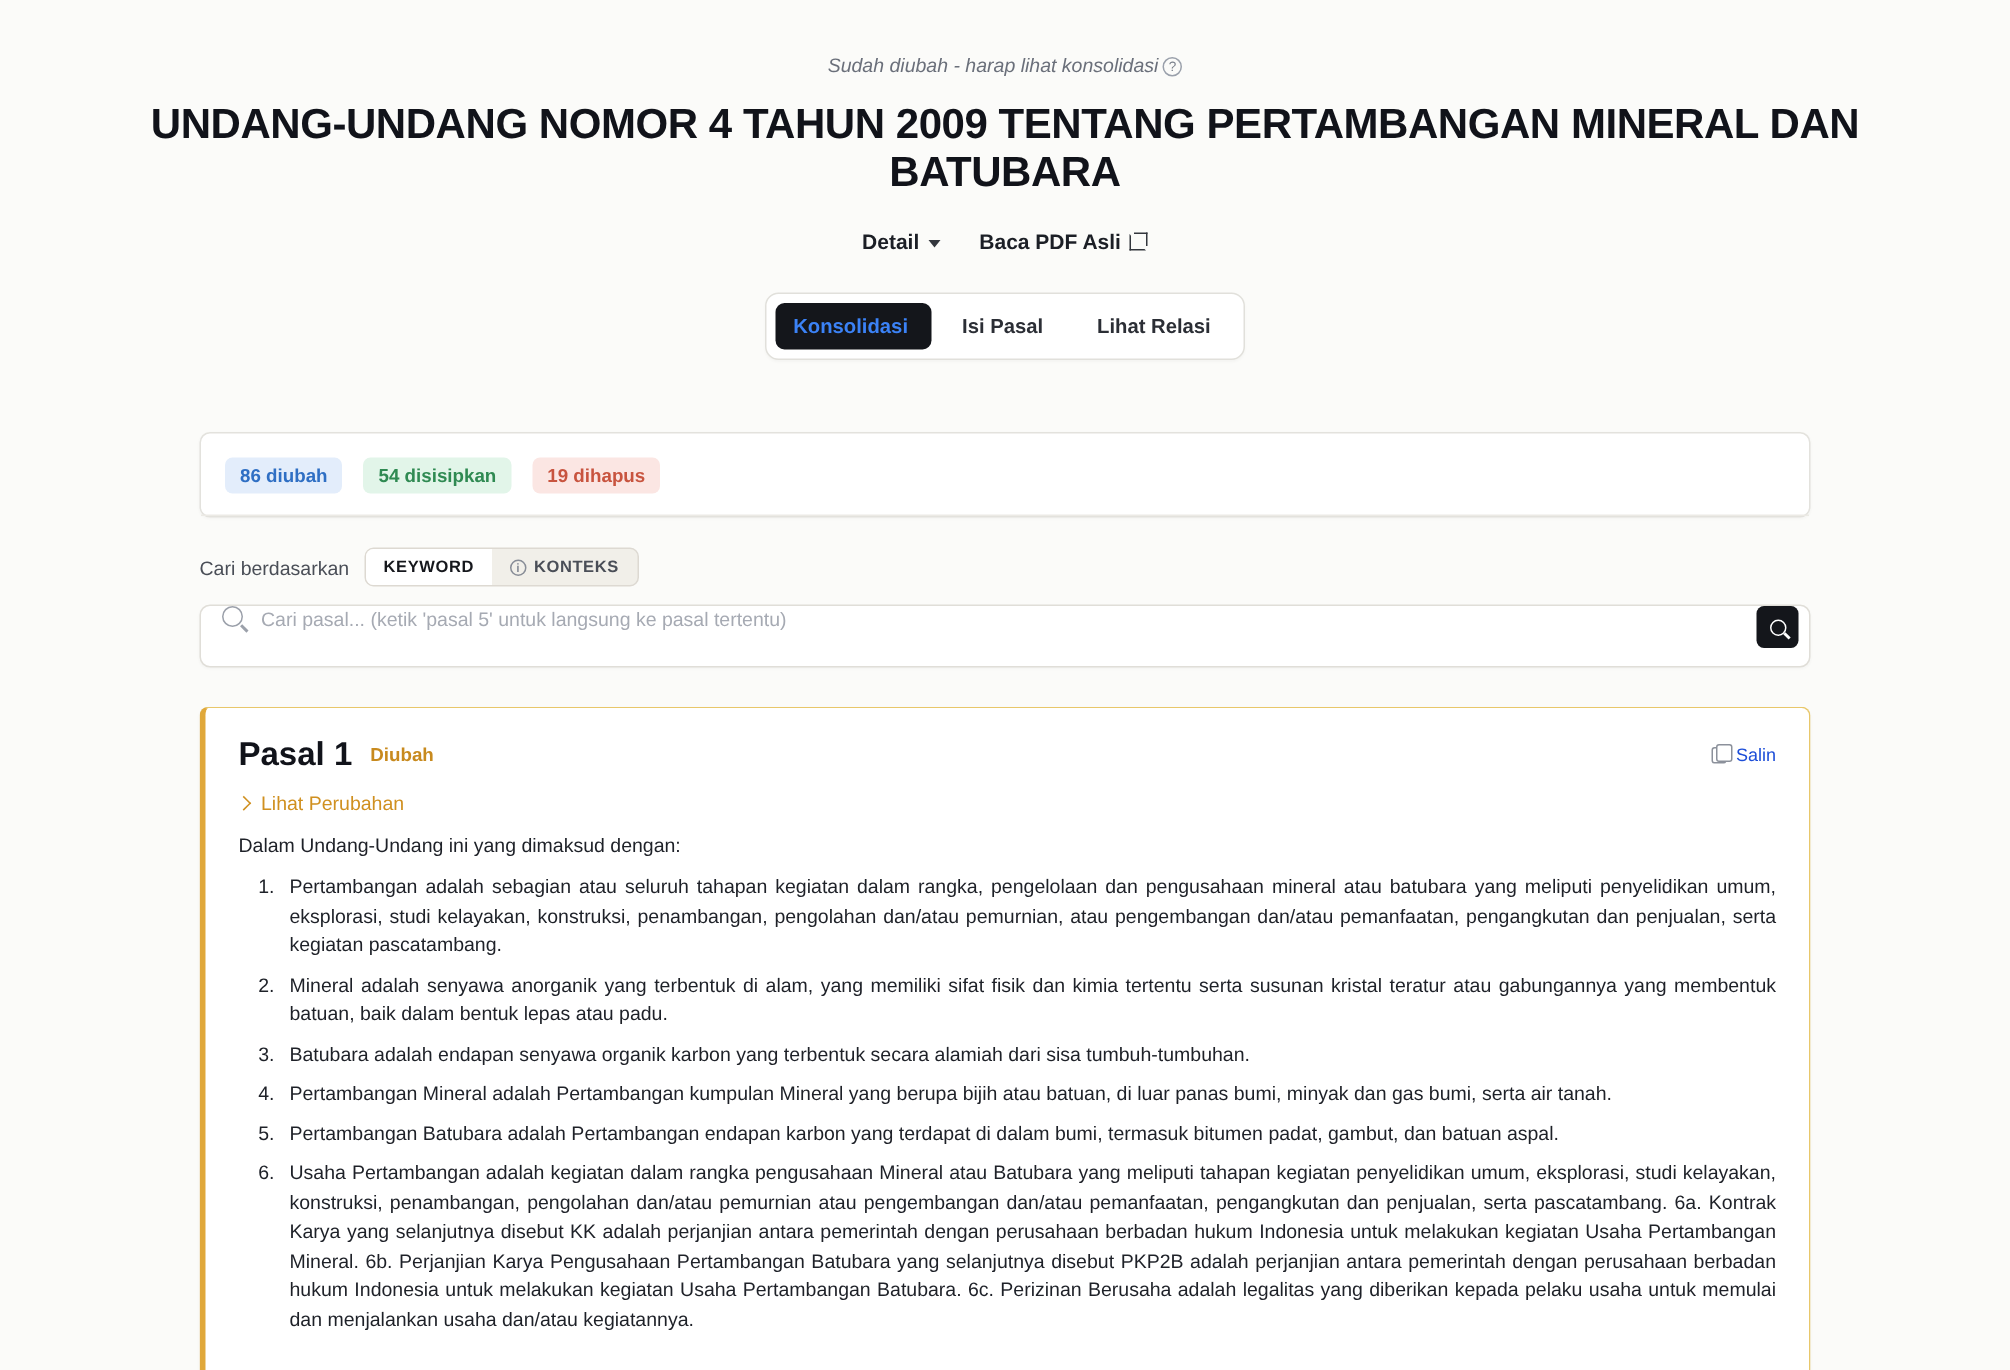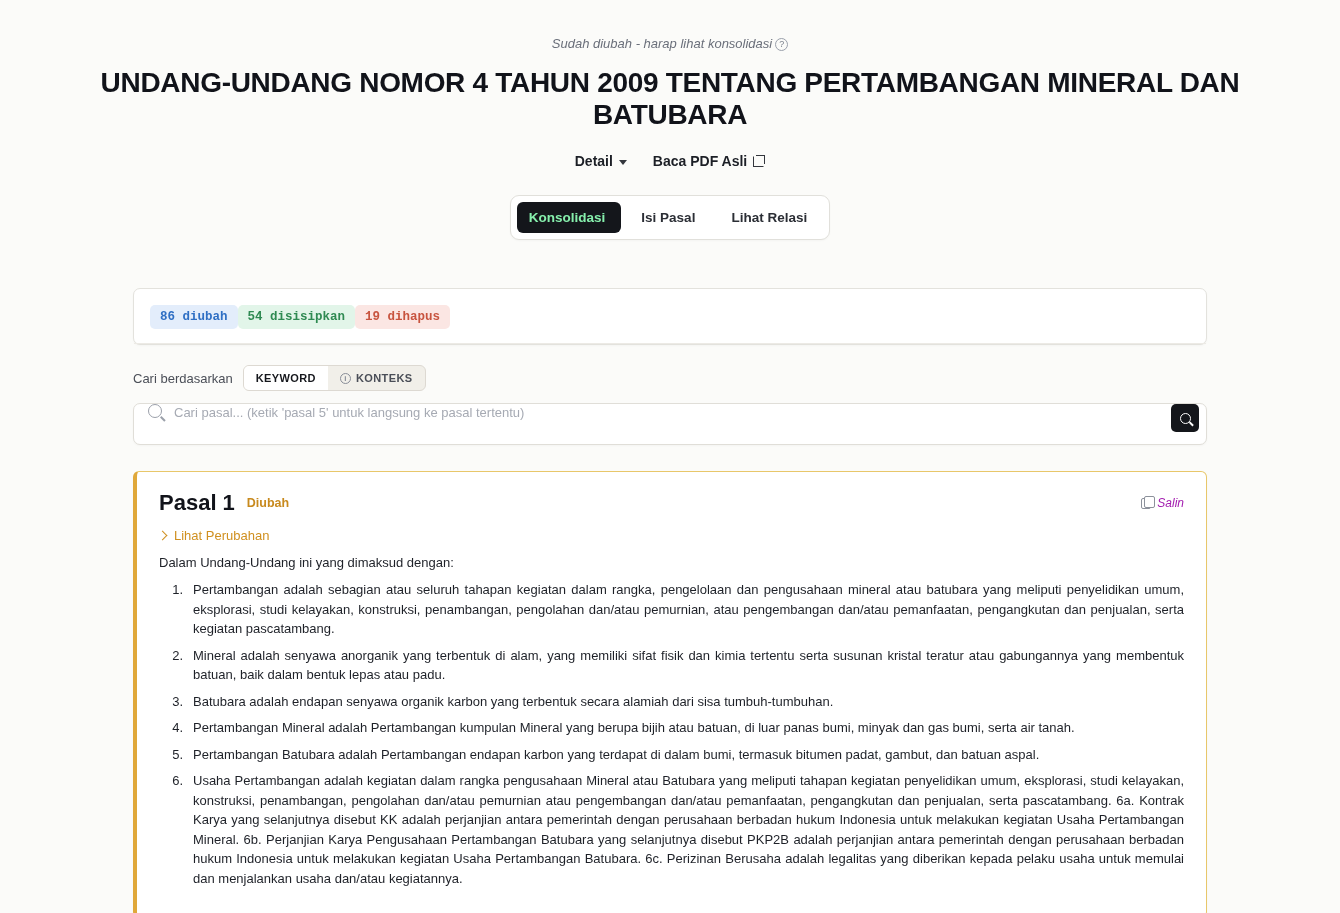--- a/index.html
+++ b/index.html
@@ -85,36 +85,35 @@
   }
   .tab {
     font-size: 13.5px;
     font-weight: 600;
     padding: 8px 16px;
     border-radius: 6px;
     color: #2b2e35;
     cursor: pointer;
     white-space: nowrap;
   }
-  .tab.active { background: #14161b; color: #86efac; padding-left: 12px; }
+  .tab.active { background: #14161b; color: #3b82f6; padding-left: 12px; }
 
   
   .card {
     width: 1074px;
     margin: 48px auto 0 auto;
     background: #fff;
     border: 1px solid #e3e2dd;
     border-radius: 7px;
     box-shadow: 0 1px 2px rgba(0,0,0,0.03);
   }
   .badges {
-    display: flex; gap: 0;
+    display: flex; gap: 14px;
     padding: 16px 16px 14px 16px;
     border-bottom: 1px solid #eceae5;
-    font-family: Liberation Mono, monospace;
   }
   .badge {
     font-size: 12.5px;
     font-weight: 600;
     border-radius: 5px;
     padding: 5px 10px;
   }
   .badge.blue  { background: #e3edfb; color: #2f6fc4; }
   .badge.green { background: #e2f5e9; color: #2f8a52; }
   .badge.red   { background: #fbe6e3; color: #c8543f; }
@@ -218,21 +217,21 @@
   .art-title { font-size: 22px; font-weight: bold; color: #11131a; }
   .art-tag {
     margin-left: 12px;
     font-size: 12.5px;
     font-weight: 600;
     color: #c88a1e;
   }
   .copy-btn {
     margin-left: auto;
     display: inline-flex; align-items: center; gap: 6px;
-    font-size: 12px; color: #a21caf; cursor: pointer; font-style: italic;
+    font-size: 12px; color: #1d4ed8; cursor: pointer;
   }
   .copy-ico {
     width: 10px; height: 11px; border: 1.2px solid #8c919b; border-radius: 2px;
     position: relative;
   }
   .copy-ico:before {
     content: ""; position: absolute; left: 2px; top: -3px;
     width: 9px; height: 10px; border: 1.2px solid #8c919b; border-radius: 2px;
     background: #fff;
   }

